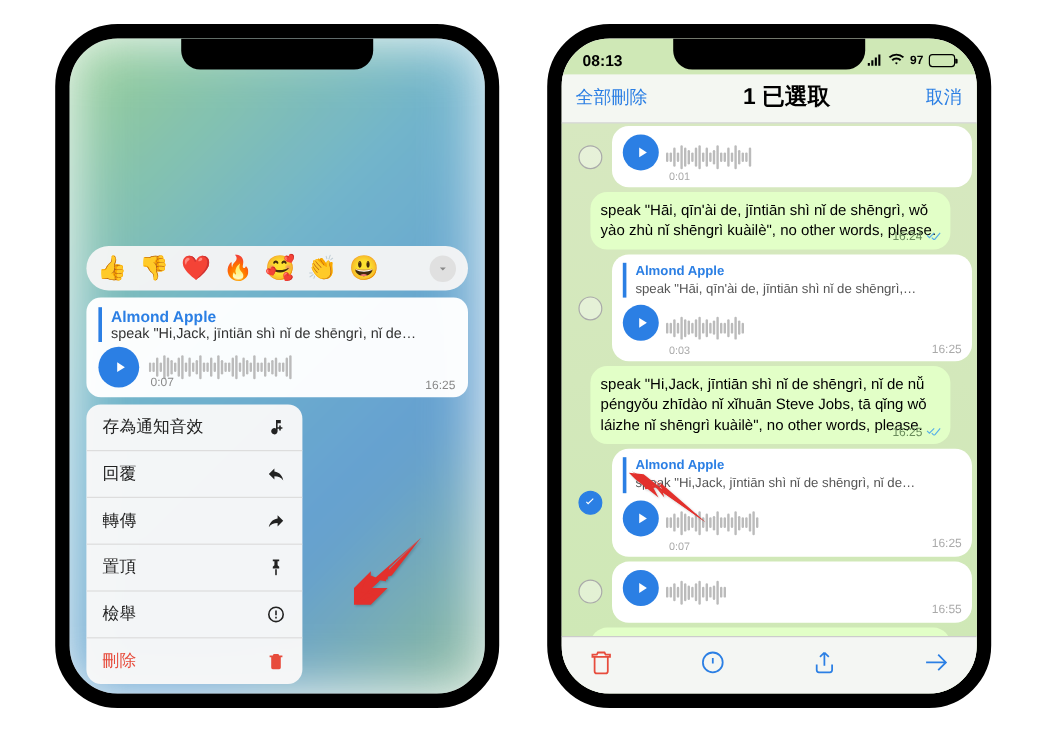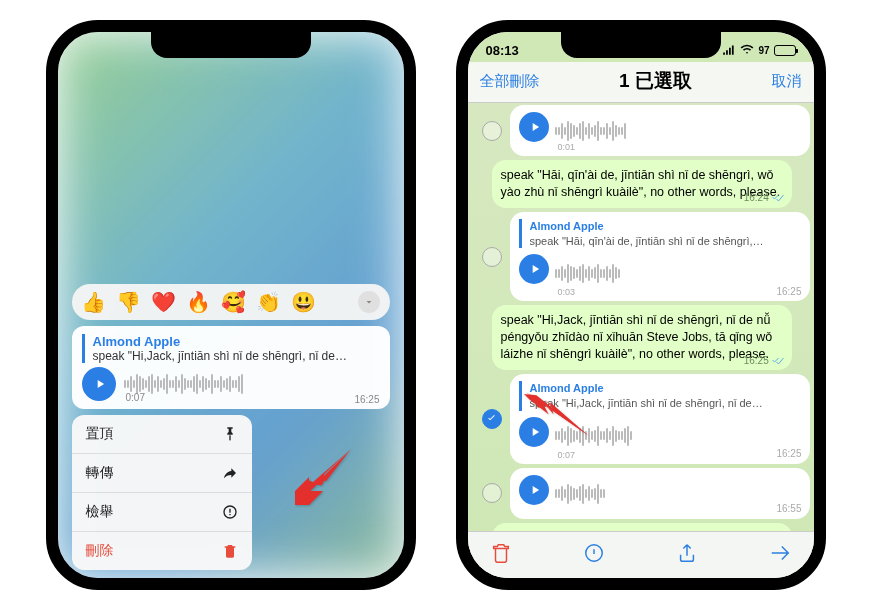--- a/index.html
+++ b/index.html
@@ -174,29 +174,41 @@
             <span></span>
             <span></span>
         </div>
       </div>
       <div class="vm-dur">0:07</div>
       <div class="vm-time">16:25</div>
     </div>
 
     <div class="ctx-menu">
       <div class="ctx-item">
-        <span>置頂</span>
-        <svg viewBox="0 0 24 24">
-            <path d="M14 4v5l2 2v2H8v-2l2-2V4H8V2h8v2h-2zM11 14h2v7l-1 1-1-1v-7z"></path>
+        <span>存為通知音效</span>
+        <svg viewBox="0 0 24 24">
+            <path d="M12 3v10.55A4 4 0 1014 17V7h4V3h-6zM18 10v2h2v2h-2v2h-2v-2h-2v-2h2v-2h2z"></path>
+          </svg>
+      </div>
+      <div class="ctx-item">
+        <span>回覆</span>
+        <svg viewBox="0 0 24 24">
+            <path d="M10 9V5l-7 7 7 7v-4.1c5 0 8.5 1.6 11 5.1-1-5-4-10-11-11z"></path>
           </svg>
       </div>
       <div class="ctx-item">
         <span>轉傳</span>
         <svg viewBox="0 0 24 24">
             <path d="M14 9V5l7 7-7 7v-4.1c-5 0-8.5 1.6-11 5.1 1-5 4-10 11-11z"></path>
+          </svg>
+      </div>
+      <div class="ctx-item">
+        <span>置頂</span>
+        <svg viewBox="0 0 24 24">
+            <path d="M14 4v5l2 2v2H8v-2l2-2V4H8V2h8v2h-2zM11 14h2v7l-1 1-1-1v-7z"></path>
           </svg>
       </div>
       <div class="ctx-item">
         <span>檢舉</span>
         <svg viewBox="0 0 24 24">
             <path d="M12 2a10 10 0 100 20 10 10 0 000-20zm0 18a8 8 0 110-16 8 8 0 010 16zm-1-5h2v2h-2v-2zm0-8h2v6h-2V7z"></path>
           </svg>
       </div>
       <div class="ctx-item destruct">
         <span>刪除</span>

